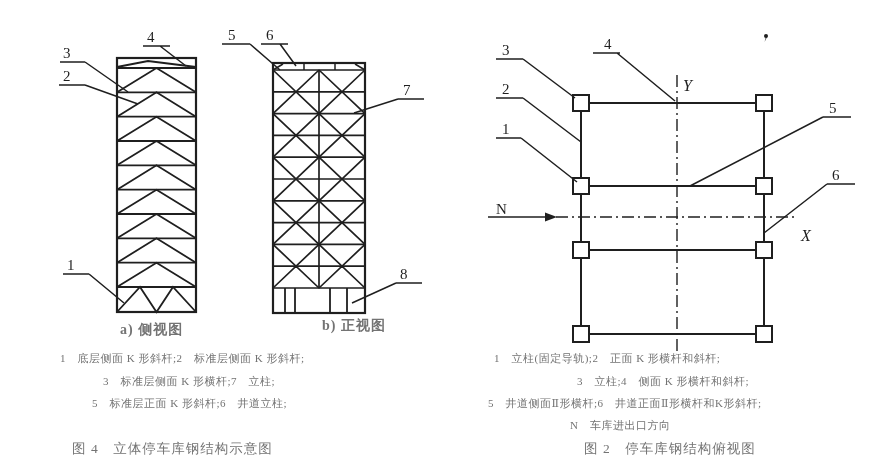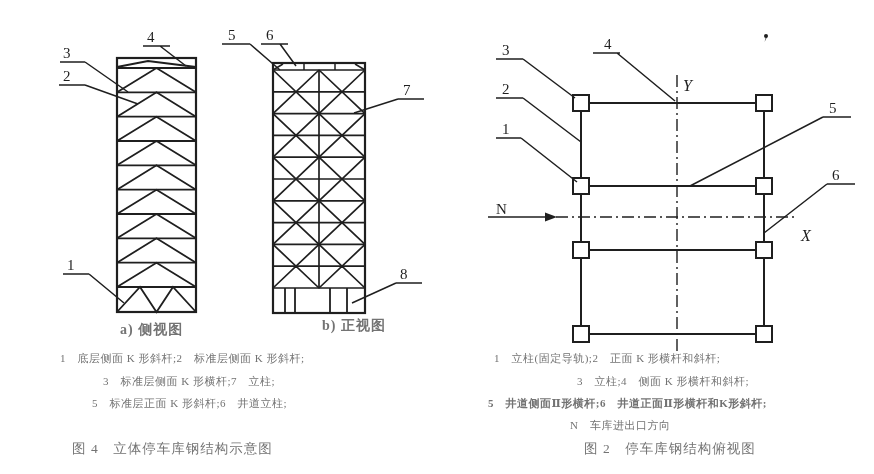--- a/index.html
+++ b/index.html
@@ -134,17 +134,17 @@
   <div class="txt viewcap" style="left:120px;top:321px;">a) 侧视图</div>
   <div class="txt viewcap" style="left:282px;top:317px;padding-left:40px;">b) 正视图</div>
 
   <div class="txt legend" style="left:60px;top:351px;">1　底层侧面 K 形斜杆;2　标准层侧面 K 形斜杆;</div>
   <div class="txt legend" style="left:103px;top:374px;">3　标准层侧面 K 形横杆;7　立柱;</div>
   <div class="txt legend" style="left:92px;top:396px;">5　标准层正面 K 形斜杆;6　井道立柱;</div>
   <div class="txt figcap" style="left:72px;top:440px;">图 4　立体停车库钢结构示意图</div>
 
   <div class="txt legend" style="left:494px;top:351px;">1　立柱(固定导轨);2　正面 K 形横杆和斜杆;</div>
   <div class="txt legend" style="left:577px;top:374px;">3　立柱;4　侧面 K 形横杆和斜杆;</div>
-  <div class="txt legend" style="left:488px;top:396px;font-weight:bold;">5　井道侧面Ⅱ形横杆;6　井道正面Ⅱ形横杆和K形斜杆;</div>
+  <div class="txt legend" style="left:488px;top:396px;">5　井道侧面Ⅱ形横杆;6　井道正面Ⅱ形横杆和K形斜杆;</div>
   <div class="txt legend" style="left:570px;top:418px;">N　车库进出口方向</div>
   <div class="txt figcap" style="left:584px;top:440px;">图 2　停车库钢结构俯视图</div>
 
 </div>
 
 </body></html>

